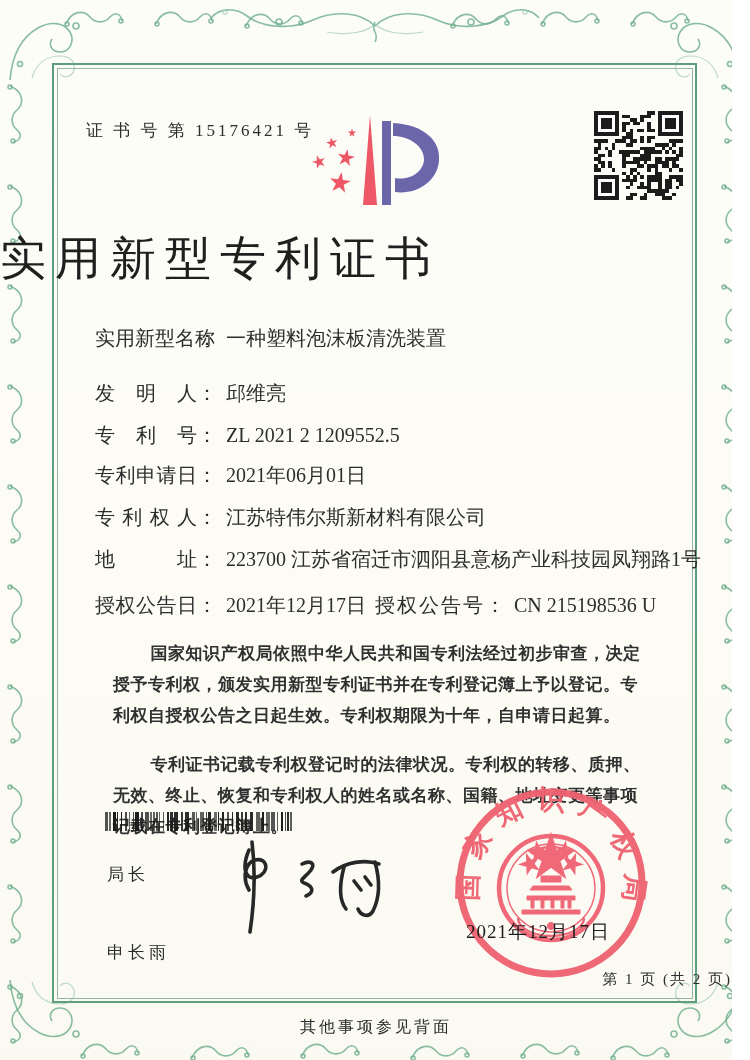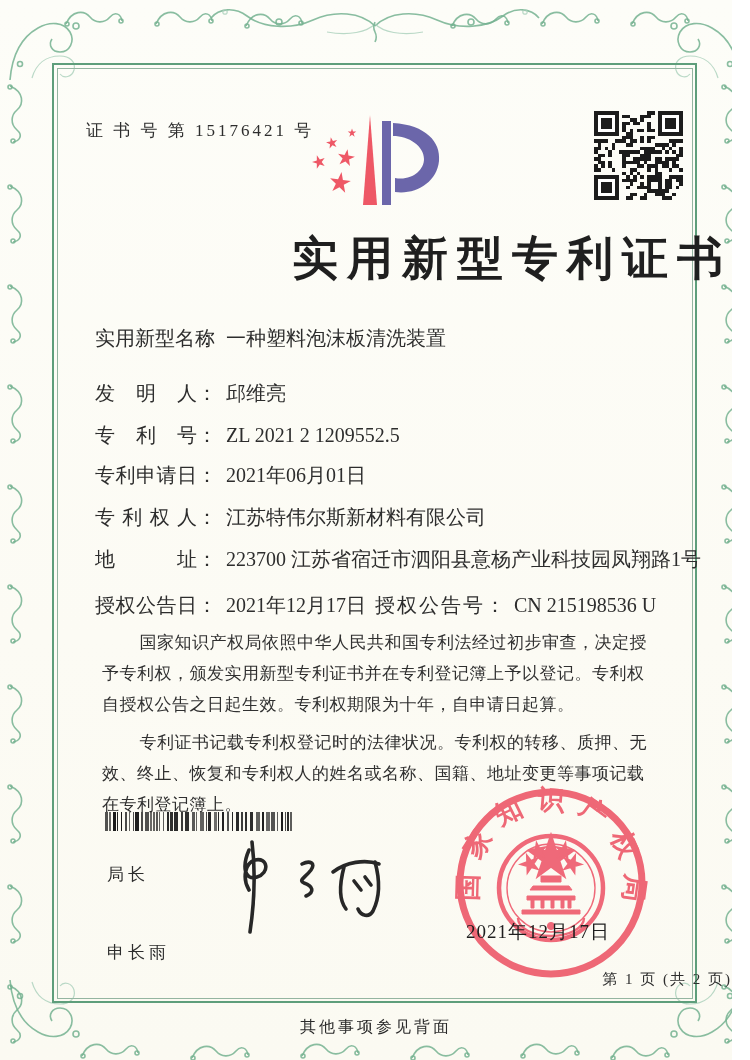--- a/index.html
+++ b/index.html
@@ -19,30 +19,30 @@
     position:absolute;left:52px;top:63px;width:641px;height:936px;
     border:2.5px solid #5e9e7b;z-index:2;background:transparent;
   }
   .frame::after{
     content:"";position:absolute;inset:2.5px;border:1px solid #94b5a1;
   }
   .cert-no{left:86px;top:119px;font-size:17px;letter-spacing:3px;z-index:5;}
   .logo{left:296px;top:109px;width:175px;height:100px;z-index:5;}
   .qr{left:594px;top:111px;width:89px;height:89px;z-index:5;}
   .title{
-    left:0;right:0;top:228px;text-align:right;font-size:46px;letter-spacing:9px;
-    color:#1f1f1f;z-index:5;font-weight:700;
+    left:0;right:0;top:228px;text-align:left;font-size:46px;letter-spacing:9px;
+    color:#1f1f1f;z-index:5;font-weight:400;
   }
   .row{left:95px;font-size:20px;z-index:5;white-space:nowrap;}
   .row .lbl{display:inline-block;width:102px;text-align:justify;text-align-last:justify;vertical-align:bottom;}
   .row .colon{margin-right:9px;}
   .row .grp2{position:absolute;left:280px;top:0;white-space:nowrap;font-family:Liberation Serif, serif;}
   .grp2 .lbl2{letter-spacing:2px;}
   .paras{left:95px;top:620px;width:567px;font-size:17px;line-height:31px;z-index:5;color:#303030;letter-spacing:.5px;}
-  .paras p{margin:7px;text-indent:2.2em;}
+  .paras p{margin:18px;text-indent:2.2em;font-weight:bold;}
   .barcode{left:105px;top:812px;width:192px;height:19px;z-index:5;}
   .signer-title{left:107px;top:863px;font-size:17px;letter-spacing:4px;z-index:5;}
   .signer-name{left:107px;top:941px;font-size:17px;letter-spacing:4px;z-index:5;text-align:center;}
   .signature{left:205px;top:836px;width:200px;height:106px;z-index:5;}
   .seal{left:452px;top:784px;width:198px;height:198px;z-index:6;opacity:.95;}
   .seal-date{left:466px;top:919px;font-size:19px;letter-spacing:1px;color:#1e1e1e;z-index:7;white-space:nowrap;}
   .page-info{left:0;right:0;top:970px;text-align:right;font-size:15px;letter-spacing:2px;z-index:5;}
   .back-note{left:0;right:0;top:1017px;text-align:center;font-size:16px;letter-spacing:3px;z-index:5;color:#2a2a2a;margin-left:20px;}
 </style>
 </head>

